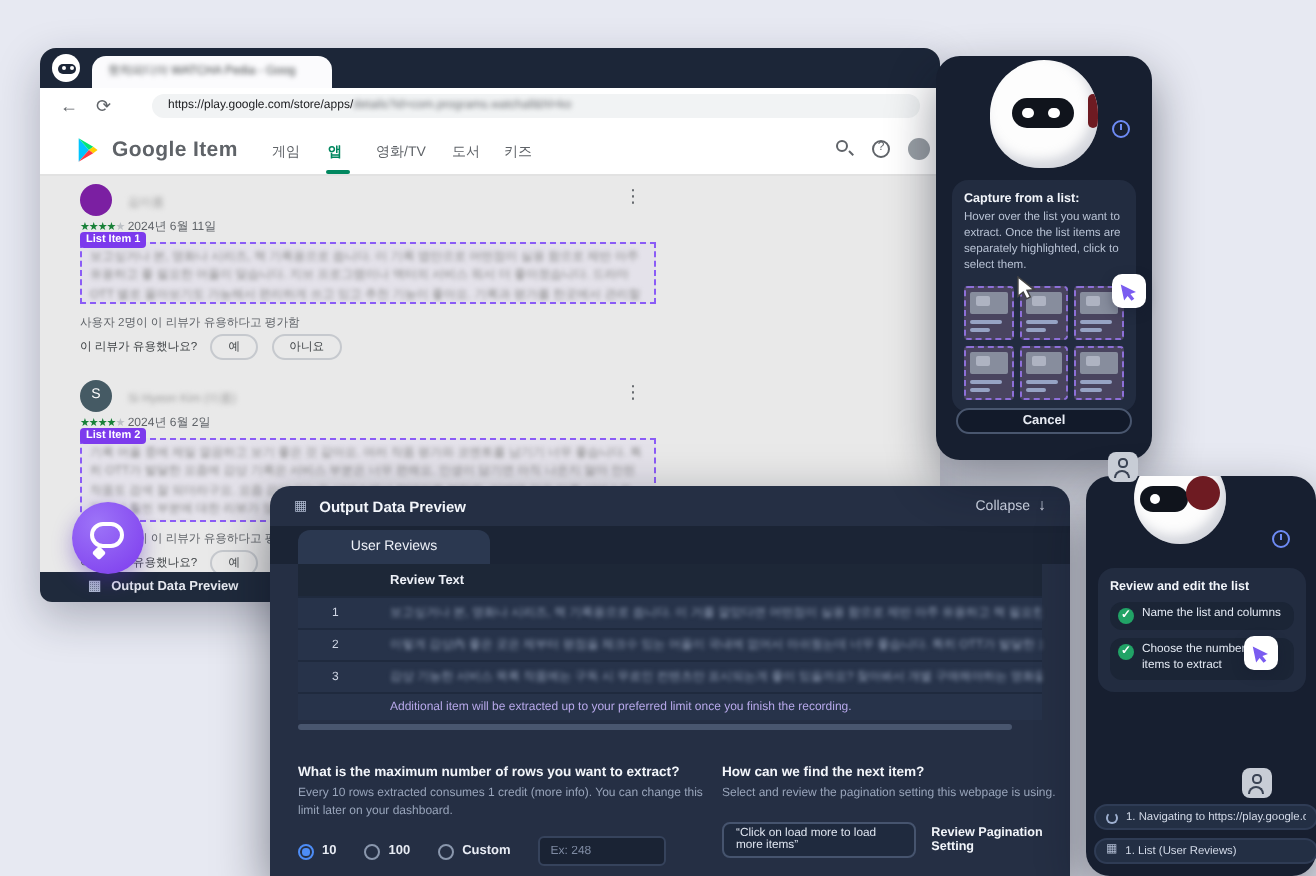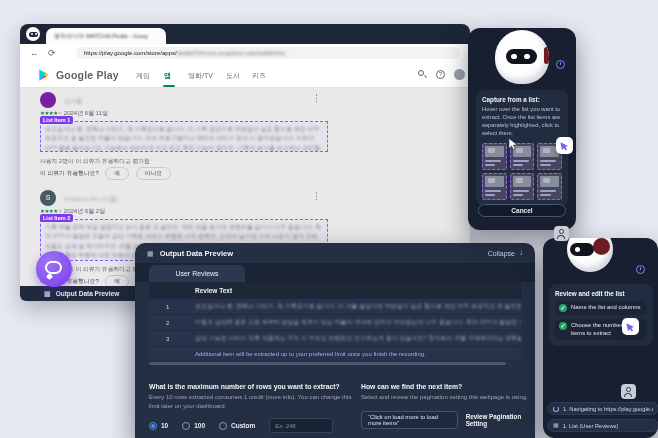--- a/index.html
+++ b/index.html
@@ -152,21 +152,21 @@
         <span>https://play.google.com/store/apps/</span><span style="filter:blur(1.4px);color:#6a6d72;">details?id=com.programs.watchall&amp;hl=ko</span>
       </div>
     </div>
     <div class="playbar">
       <svg class="abs" style="left:17px;top:6px;" width="14" height="14" viewBox="0 0 24 24">
         <path fill="#00c4ff" d="M4 2 L4 22 L12.8 12 Z"></path>
         <path fill="#00e676" d="M4 2 L16.5 9.3 L12.8 12 Z"></path>
         <path fill="#ffce00" d="M16.5 9.3 L20.2 12 L16.5 14.7 L12.8 12 Z"></path>
         <path fill="#ff3a44" d="M4 22 L16.5 14.7 L12.8 12 Z"></path>
       </svg>
-      <span class="brand">Google Play</span>
+      <span class="brand">Google Item</span>
       <span class="pnav" style="left:116px;">게임</span>
       <span class="pnav active" style="left:144px;">앱</span>
       <div class="pnav-underline" style="left:143px;width:12px;"></div>
       <span class="pnav" style="left:168px;">영화/TV</span>
       <span class="pnav" style="left:206px;">도서</span>
       <span class="pnav" style="left:232px;">키즈</span>
       <span class="hicon" style="left:398px;">
         <span class="sicon-circle"></span>
           <span class="sicon-handle"></span>
       </span>

